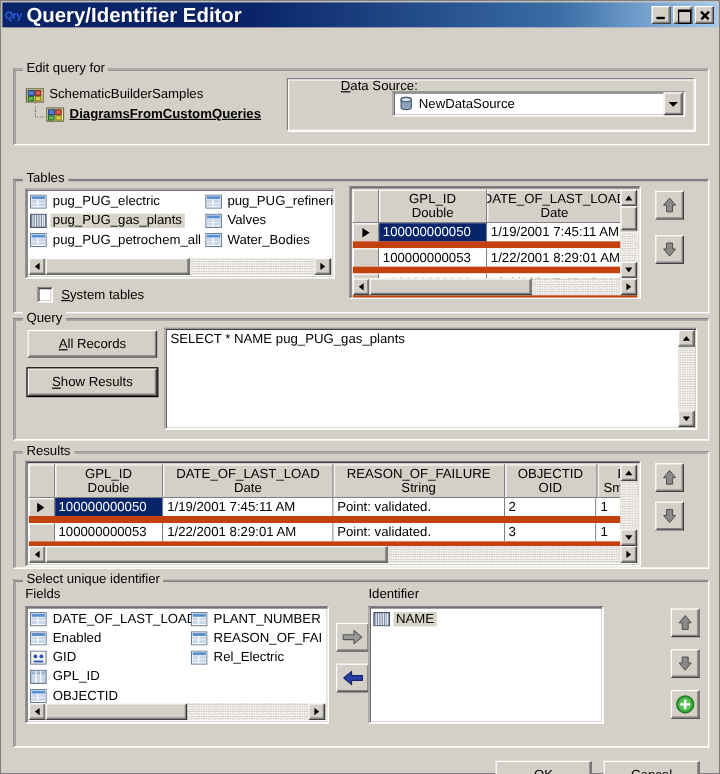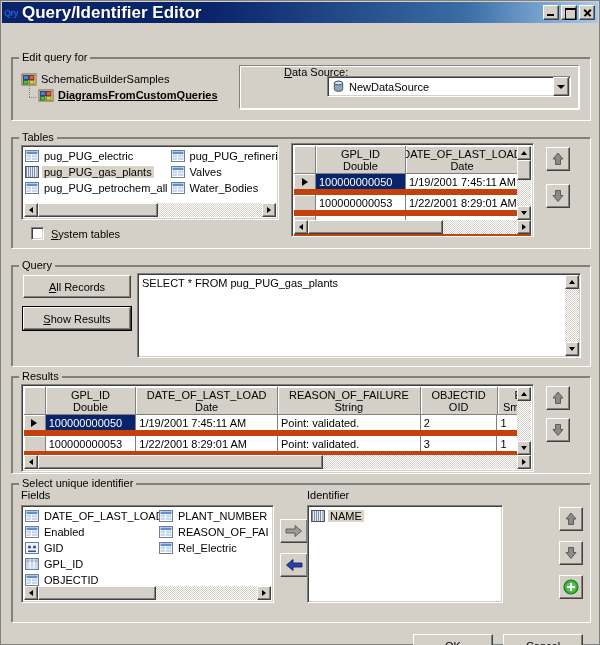--- a/index.html
+++ b/index.html
@@ -330,21 +330,21 @@
             </div>
             <div class="combo-arrow">
                 <span class="arrow-dn"></span>
               </div>
           </div>
         </div>
 
       </div>
     </div>
 
-    <div class="gb" style="left:10px; top:108px; width:580px; height:118px;">
+    <div class="gb" style="left:10px; top:120px; width:580px; height:118px;">
       <div class="gb-frame"></div>
       <div class="gb-label">Tables</div>
       <div class="gb-body">
 
         <div class="sunken" style="position:absolute; left:10px; top:8px; width:258px; height:75px;">
           <div style="position:absolute; left:2px; top:2px; right:2px; bottom:16px; display:flex;">
             <div style="width:148px;">
               <div class="li sel">
                 <span class="ico-table">
                   <svg width="14" height="12" viewBox="0 0 14 12">
@@ -523,21 +523,21 @@
       <div class="gb-frame"></div>
       <div class="gb-label">Query</div>
       <div class="gb-body">
         <div class="btn" style="position:absolute; left:12px; top:10px; width:108px; height:23px;">
           <span><span class="u">A</span>ll Records</span>
         </div>
         <div class="btn default" style="position:absolute; left:12px; top:42px; width:108px; height:23px;">
           <span><span class="u">S</span>how Results</span>
         </div>
         <div class="sunken" style="position:absolute; left:126px; top:8px; width:444px; height:85px;">
-          <div style="position:absolute; left:4px; top:3px; right:18px; font-size:11px; white-space:pre-wrap;">SELECT * FROM pug_PUG_gas_plants</div>
+          <div style="position:absolute; left:4px; top:3px; right:18px; font-size:11px; white-space:pre-wrap;">SELECT * NAME pug_PUG_gas_plants</div>
           <div class="sb-v" style="top:1px; bottom:1px; right:1px;">
             <div class="sb-btn">
                 <span class="ar ar-u"></span>
               </div>
             <div class="sb-track"></div>
             <div class="sb-btn">
                 <span class="ar ar-d"></span>
               </div>
           </div>
         </div>

